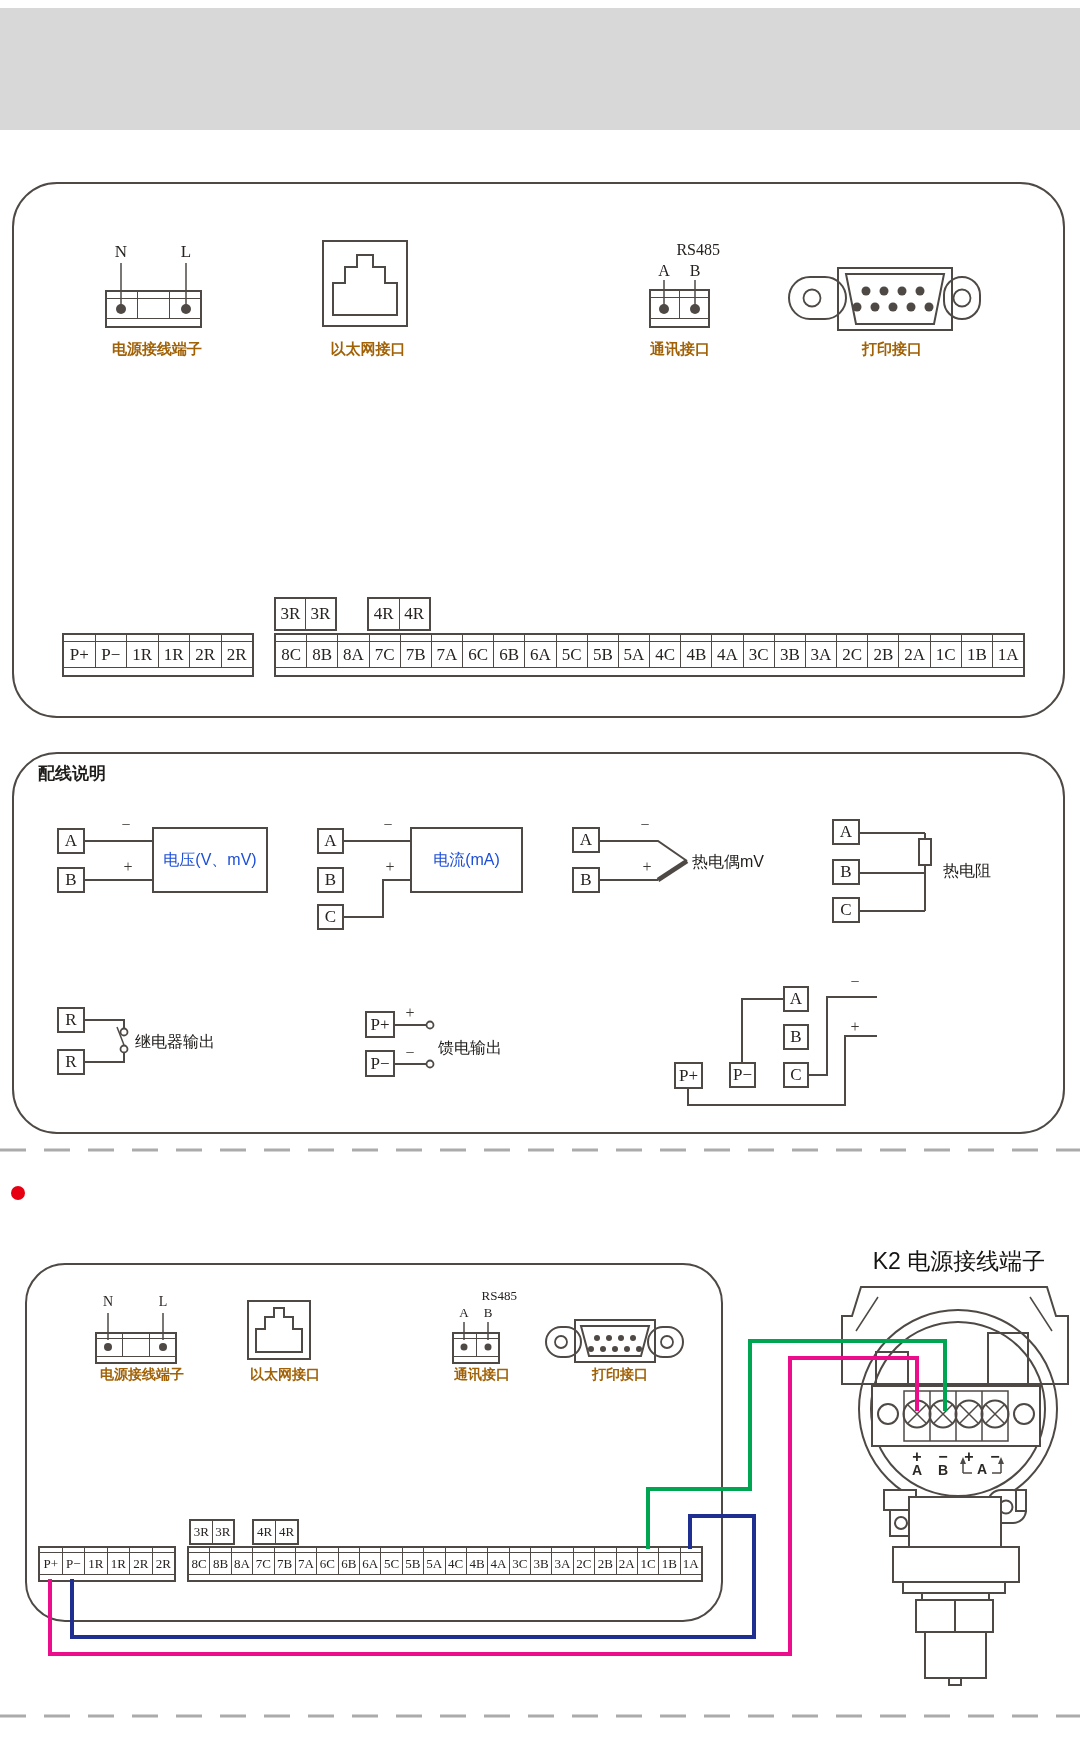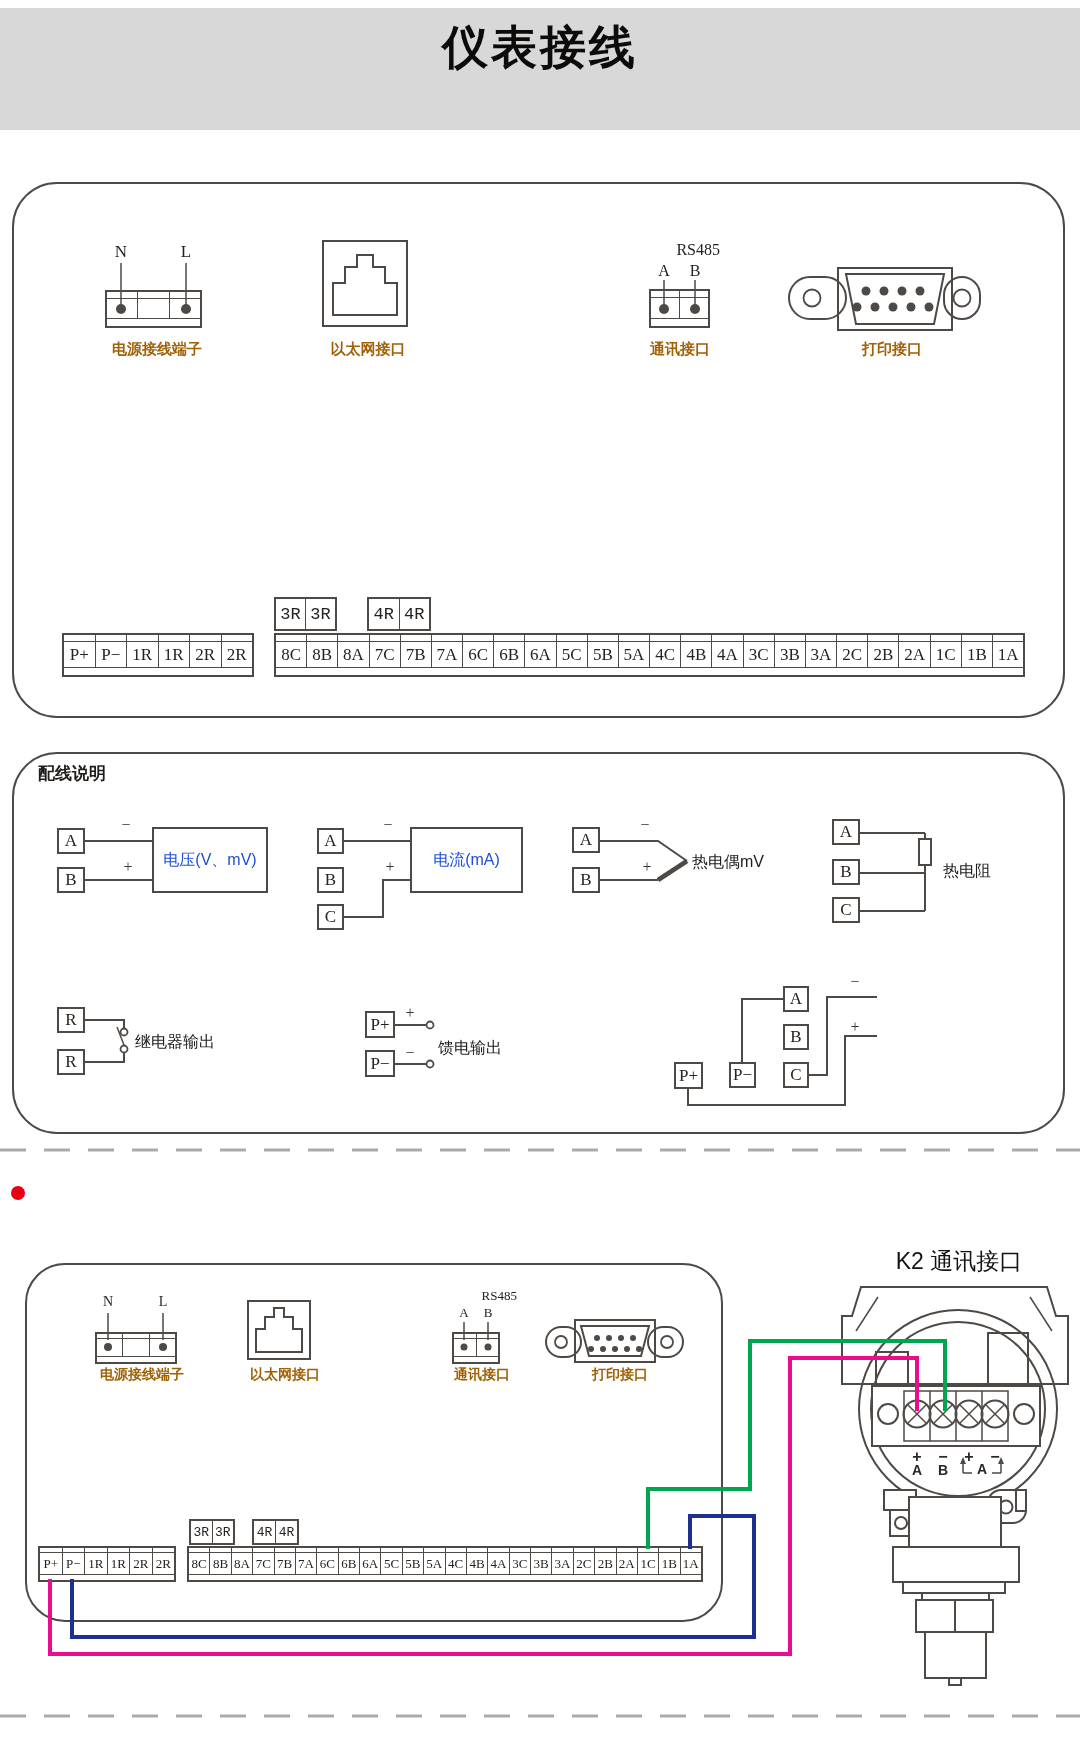--- a/index.html
+++ b/index.html
@@ -36,21 +36,21 @@
     font-family:"Liberation Serif","DejaVu Serif",serif;color:var(--txt);font-size:17px;padding-top:7px}
   .tstrip .cell:last-child{border-right:none}
   .tstrip .cell::after{content:"";position:absolute;left:0;right:0;top:6px;border-top:1.5px solid var(--line)}
   .tstrip .railb{height:8px;border-top:1.5px solid var(--line)}
   .tstrip.small .cell{font-size:13px;padding-top:5px}
   .tstrip.small .cell::after{top:4px}
   .tstrip.small .railb{height:6px}
 
   .rbox{position:absolute;border:2px solid var(--line);background:#fff;display:flex}
   .rbox .cell{flex:1;border-right:1.5px solid var(--line);display:flex;align-items:center;justify-content:center;
-    font-family:Liberation Mono, monospace;color:var(--txt);font-size:17px}
+    font-family:Liberation Serif, serif;color:var(--txt);font-size:17px}
   .rbox .cell:last-child{border-right:none}
   .rbox.small .cell{font-size:13px}
 
   
   .sbox{position:absolute;border:2px solid var(--line);background:#fff;display:flex;align-items:center;justify-content:center;
     font-family:"Liberation Serif","DejaVu Serif",serif;color:var(--txt);font-size:17px}
   .bigbox{position:absolute;border:2px solid var(--line);background:#fff;display:flex;align-items:center;justify-content:center;
     font-size:16px;font-weight:500;color:#1d4ed8}
   .sign{position:absolute;width:20px;text-align:center;font-size:16px;font-family:"Liberation Serif","DejaVu Serif",serif;color:#3c3835}
   .dlabel{position:absolute;font-size:16px;font-weight:500;color:#1f1c1a;white-space:nowrap}
@@ -70,21 +70,20 @@
   svg .wnavy{stroke:var(--wire-navy);stroke-width:4;fill:none}
   svg .wmag{stroke:var(--wire-magenta);stroke-width:4;fill:none}
   svg .wgrn{stroke:var(--wire-green);stroke-width:4;fill:none}
 </style>
 </head>
 <body>
 
 <div id="stage">
 
   <div class="hdr">
-    <h1>仪表接线</h1>
   </div>
 
 
   <div class="panel" style="left:12px;top:182px;width:1053px;height:536px"></div>
 
   <div class="pin serif" style="left:112px;top:242px">N</div>
   <div class="pin serif" style="left:177px;top:242px">L</div>
   <div class="tstrip" style="left:105px;top:290px;width:97px;height:38px">
     <div class="cells">
         <div class="cell"></div>
@@ -280,21 +279,21 @@
         <div class="cell">2C</div>
         <div class="cell">2B</div>
         <div class="cell">2A</div>
         <div class="cell">1C</div>
         <div class="cell">1B</div>
         <div class="cell">1A</div>
       </div>
       <div class="railb"></div>
   </div>
 
-  <div class="k2title">K2 通讯接口</div>
+  <div class="k2title">K2 电源接线端子</div>
   <div class="tsign" style="left:909px;top:1448px">+</div>
   <div class="tsign" style="left:935px;top:1448px">−</div>
   <div class="tsign" style="left:961px;top:1448px">+</div>
   <div class="tsign" style="left:987px;top:1448px">−</div>
   <div class="tname" style="left:909px;top:1462px">A</div>
   <div class="tname" style="left:935px;top:1462px">B</div>
   <div class="tname" style="left:974px;top:1461px">A</div>
 
   <svg class="overlay" width="1080" height="1742" viewBox="0 0 1080 1742">
 

